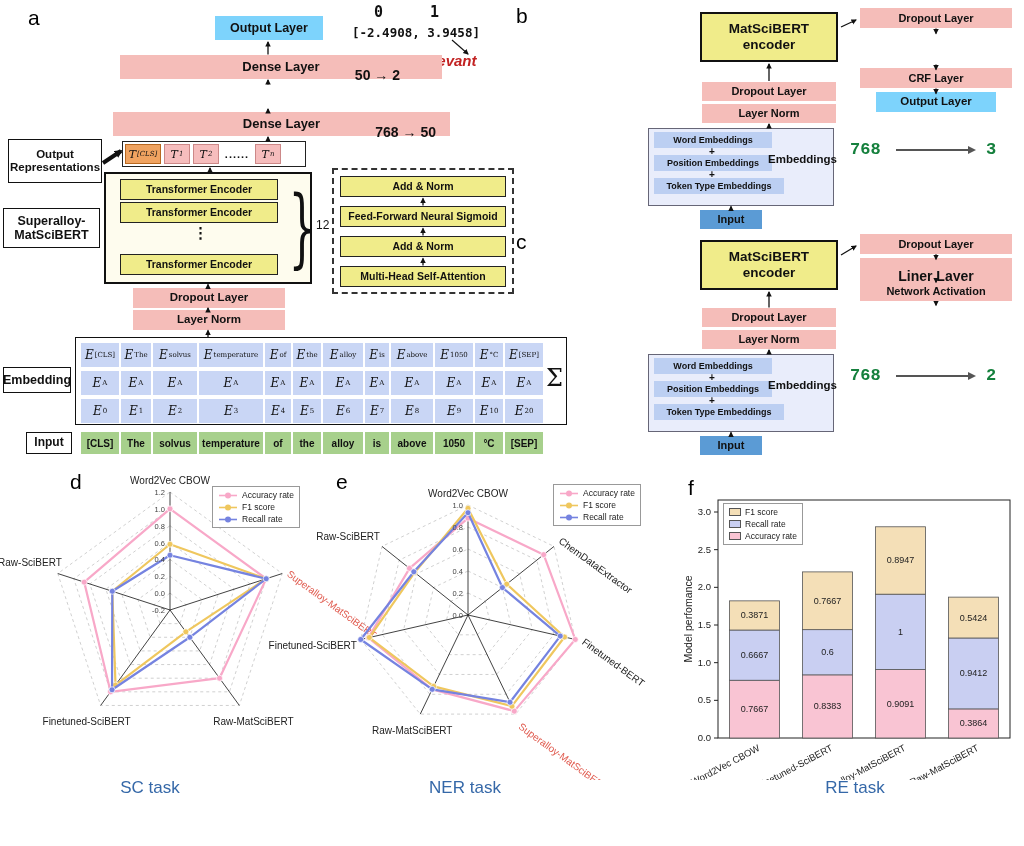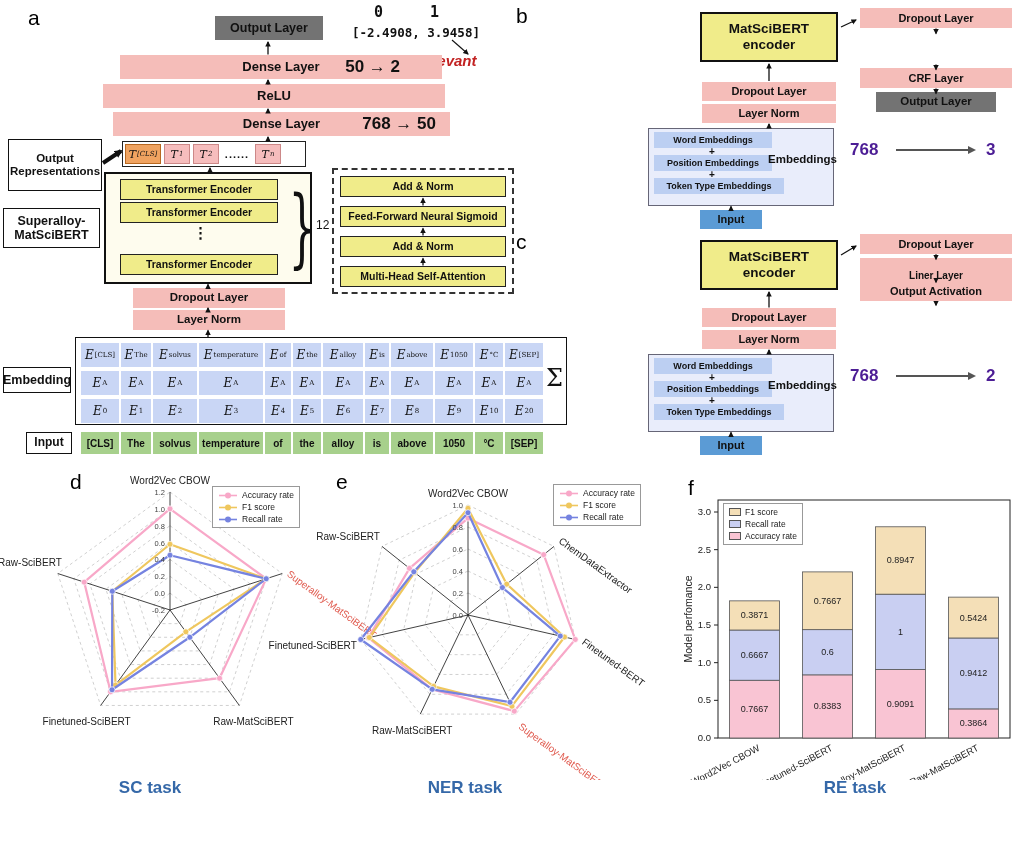--- a/index.html
+++ b/index.html
@@ -1,71 +1,70 @@
 <!DOCTYPE html>
 <html><head>
 <meta charset="utf-8">
 <style>
 *{margin:0;padding:0;box-sizing:border-box}
 html,body{background:#fff}
 #canvas{position:relative;width:1024px;height:846px;background:#fff;font-family:"Liberation Sans",sans-serif;overflow:hidden;color:#111}
 .abs{position:absolute}
 .box{position:absolute;display:flex;align-items:center;justify-content:center;text-align:center;font-weight:bold;color:#111;line-height:1.15}
 .pink{background:#F5BDB9}
-.orange{background:#737373}
+.orange{background:#7dd3fc}
 .yellow{background:#F0EC8A;border:1px solid #222}
 .whitelabel{background:#fff;border:1.5px solid #111}
 .pre{white-space:pre-line}
 .mono{font-family:"DejaVu Sans Mono",monospace}
 .plabel{position:absolute;font-size:21px;font-weight:500;color:#000}
-.dims{position:absolute;top:0;height:100%;display:flex;align-items:center;font-weight:bold;font-size:17px}
+.dims{position:absolute;top:8px;height:100%;display:flex;align-items:center;font-weight:bold;font-size:14px}
 #token-row{position:absolute;left:122px;top:141px;width:184px;height:26px;border:1px solid #222;display:flex;gap:3px;padding:2px;align-items:center}
 .tchip{width:26px;height:20px;display:flex;align-items:center;justify-content:center;background:#F6BDBD;border:1px solid #C88;font-family:"DejaVu Serif",serif;font-style:italic;font-size:11px}
 .taccent{width:36px;background:#F0A360;border:1px solid #B86820}
 .tdots{width:30px;text-align:center;font-weight:bold;font-size:11px;letter-spacing:1px}
 .erow{position:absolute;left:81px;display:flex;gap:2px}
 .echip{height:24px;display:flex;align-items:center;justify-content:center;background:#C9D6F5;font-family:"DejaVu Serif",serif;font-size:12px}
 .echip i{font-style:italic}
 .echip sub{font-size:7px;margin-left:1px}
 .tchip sub{font-size:7px;margin-left:1px}
 .inchip{height:22px;display:flex;align-items:center;justify-content:center;background:#A7D08C;font-weight:bold;font-size:10px}
 .bluechip{position:absolute;display:flex;align-items:center;justify-content:center;background:#BCCFF2;font-weight:bold;font-size:9px}
 .plus{position:absolute;font-weight:bold;font-size:10px}
-.bignum{position:absolute;font-family:Liberation Sans, sans-serif;font-weight:bold;font-size:17px;color:#4c1d95}
+.bignum{position:absolute;font-family:Liberation Mono, monospace;font-weight:bold;font-size:17px;color:#15803d}
 .legend{position:absolute;border:1px solid #999;background:rgba(255,255,255,.88);padding:2px 5px;z-index:6;font-size:8.5px;color:#222}
 .legend-row{display:flex;align-items:center;gap:4px;height:12px;white-space:nowrap}
 .patch{display:inline-block;width:12px;height:8px;border:1px solid #555}
-.chart-title{position:absolute;width:130px;text-align:center;font-size:17px;font-weight:bold;color:#3568A8}
+.chart-title{position:absolute;width:130px;text-align:center;font-size:17px;font-weight:normal;color:#3568A8}
 svg text{font-family:"Liberation Sans",sans-serif}
 </style>
 </head>
 <body>
 
 <div id="canvas">
 
   <div class="plabel" style="left:28px;top:6px">a</div>
 
   <div class="box orange" style="left:215px;top:16px;width:108px;height:24px;font-size:12.5px">Output Layer</div>
 
   <div class="abs mono" style="left:374px;top:3px;font-weight:bold;font-size:15px">0</div>
   <div class="abs mono" style="left:430px;top:3px;font-weight:bold;font-size:15px">1</div>
   <div class="abs mono" style="left:352px;top:25px;font-size:12.5px;font-weight:bold">[-2.4908, 3.9458]</div>
   <div class="abs" style="left:414px;top:52px;font-size:15px;font-weight:bold;font-style:italic;color:#C22222">Relevant</div>
 
   <div class="box pink" style="left:120px;top:55px;width:322px;height:24px;font-size:13px">
     <span>Dense Layer</span>
     <span class="dims" style="right:42px">50 → 2</span>
   </div>
-  <div class="box pink" style="left:103px;top:84px;width:342px;height:24px;font-size:13px">ReLU</div>
   <div class="box pink" style="left:113px;top:112px;width:337px;height:24px;font-size:13px">
     <span>Dense Layer</span>
     <span class="dims" style="right:14px">768 → 50</span>
   </div>
 
-  <div class="box whitelabel" style="left:8px;top:139px;width:94px;height:52px;font-size:11.5px;padding:0">Output Representations</div>
+  <div class="box whitelabel" style="left:8px;top:139px;width:94px;height:44px;font-size:11.5px;padding:0">Output Representations</div>
 
   <div id="token-row">
       <span class="tchip taccent">
         <i>T</i>
         <sub>[CLS]</sub>
       </span>
       <span class="tchip">
         <i>T</i>
         <sub>1</sub>
       </span>
@@ -293,22 +292,22 @@
   <div class="bluechip" style="left:654px;top:178px;width:130px;height:16px">Token Type Embeddings</div>
   <div class="abs" style="left:768px;top:153px;font-size:11.5px;font-weight:bold">Embeddings</div>
   <div class="bignum" style="left:850px;top:140px">768</div>
   <div class="bignum" style="left:986px;top:140px">3</div>
   <div class="box" style="left:700px;top:210px;width:62px;height:19px;background:#5B9BD5;font-size:11px">Input</div>
 
   <div class="plabel" style="left:516px;top:230px">c</div>
   <div class="box pre" style="left:700px;top:240px;width:138px;height:50px;background:#F0EC8A;border:2px solid #111;font-size:13.5px">MatSciBERT
 encoder</div>
   <div class="box pink" style="left:860px;top:234px;width:152px;height:20px;font-size:11px">Dropout Layer</div>
-  <div class="box pink" style="left:860px;top:258px;width:152px;height:36px;font-size:10px">Liner Layer</div>
-  <div class="box pink" style="left:860px;top:281px;width:152px;height:20px;font-size:11px">Output Activation</div>
+  <div class="box pink" style="left:860px;top:258px;width:152px;height:36px;font-size:14px">Liner Layer</div>
+  <div class="box pink" style="left:860px;top:281px;width:152px;height:20px;font-size:11px">Network Activation</div>
   <div class="box pink" style="left:702px;top:308px;width:134px;height:19px;font-size:11px">Dropout Layer</div>
   <div class="box pink" style="left:702px;top:330px;width:134px;height:19px;font-size:11px">Layer Norm</div>
   <div class="abs" style="left:648px;top:354px;width:186px;height:78px;background:#E9EDFB;border:1px solid #667"></div>
   <div class="bluechip" style="left:654px;top:358px;width:118px;height:16px">Word Embeddings</div>
   <div class="plus" style="left:709px;top:372px">+</div>
   <div class="bluechip" style="left:654px;top:381px;width:118px;height:16px">Position Embeddings</div>
   <div class="plus" style="left:709px;top:395px">+</div>
   <div class="bluechip" style="left:654px;top:404px;width:130px;height:16px">Token Type Embeddings</div>
   <div class="abs" style="left:768px;top:379px;font-size:11.5px;font-weight:bold">Embeddings</div>
   <div class="bignum" style="left:850px;top:366px">768</div>

